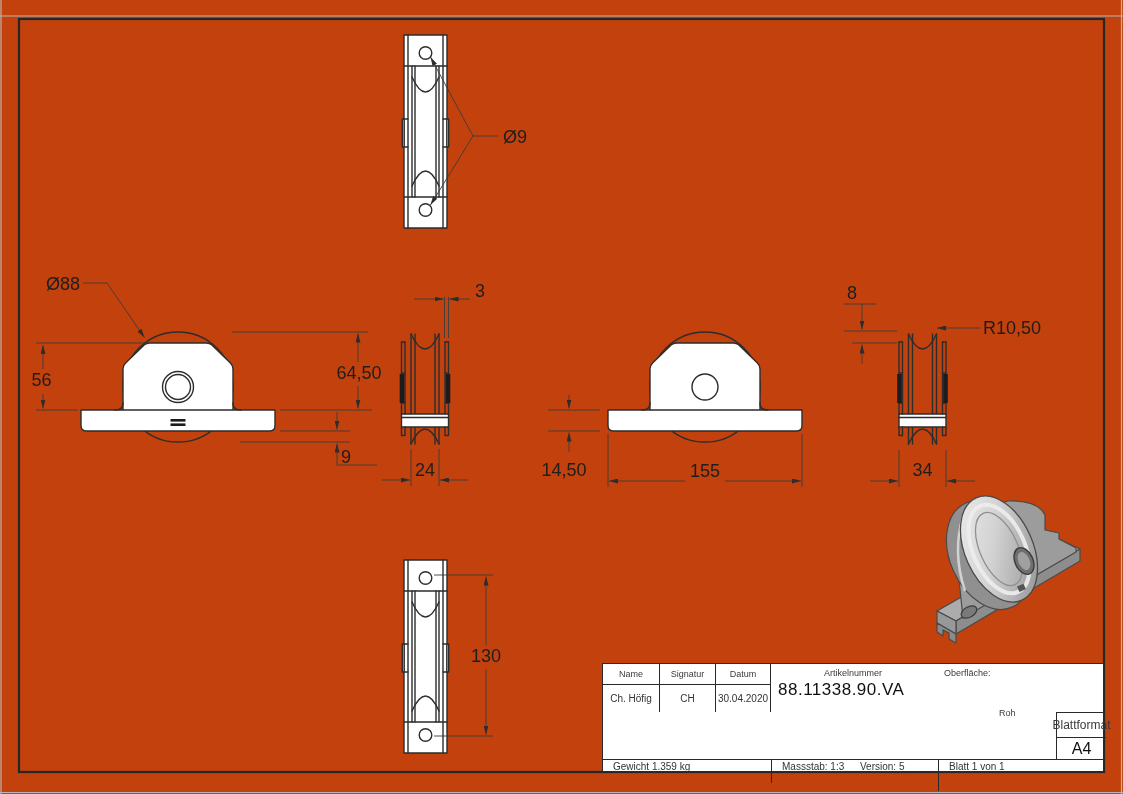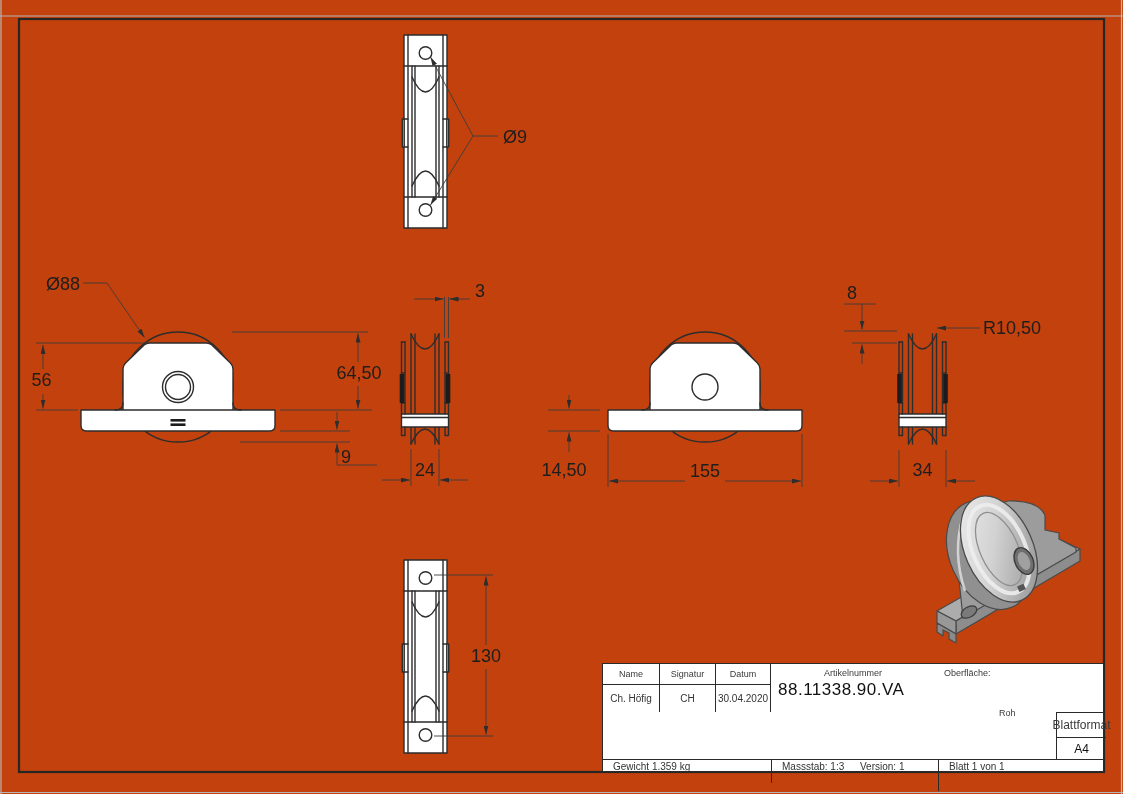--- a/index.html
+++ b/index.html
@@ -256,30 +256,30 @@
     <span class="small-lab" style="left:173px;top:4px;">Oberfläche:</span>
     <span class="small-lab" style="left:228px;top:4px;margin-top:40px;">Roh</span>
     <span class="artnum">88.11338.90.VA</span>
   </div>
 
 
   <div class="cell bt bl" style="left:453px;top:48px;width:49px;height:47px;">
     <div class="cell cc bb" style="left:0;top:0;width:49px;height:25px;font-size:12px;">
           <span>Blattformat</span>
         </div>
-    <div class="cell cc" style="left:0;top:25px;width:49px;height:22px;font-size:12px;color:#111;">
+    <div class="cell cc" style="left:0;top:25px;width:49px;height:22px;font-size:16px;color:#111;">
           <span>A4</span>
         </div>
   </div>
 
   <div class="cell bt val" style="left:0;top:95px;width:168px;height:14px;line-height:12px;">
     <span class="small-lab val" style="left:10px;top:1px;">Gewicht 1.359 kg</span>
   </div>
   <div class="cell bt bl val" style="left:168px;top:95px;width:167px;height:24px;">
     <span class="small-lab val" style="left:10px;top:1px;">Massstab: 1:3</span>
-    <span class="small-lab val" style="left:88px;top:1px;">Version: 1</span>
+    <span class="small-lab val" style="left:88px;top:1px;">Version: 5</span>
   </div>
   <div class="cell bt bl val" style="left:335px;top:95px;width:167px;height:32px;">
     <span class="small-lab val" style="left:10px;top:1px;">Blatt 1 von 1</span>
   </div>
 </div>
 
 </div>
 
 </body></html>

